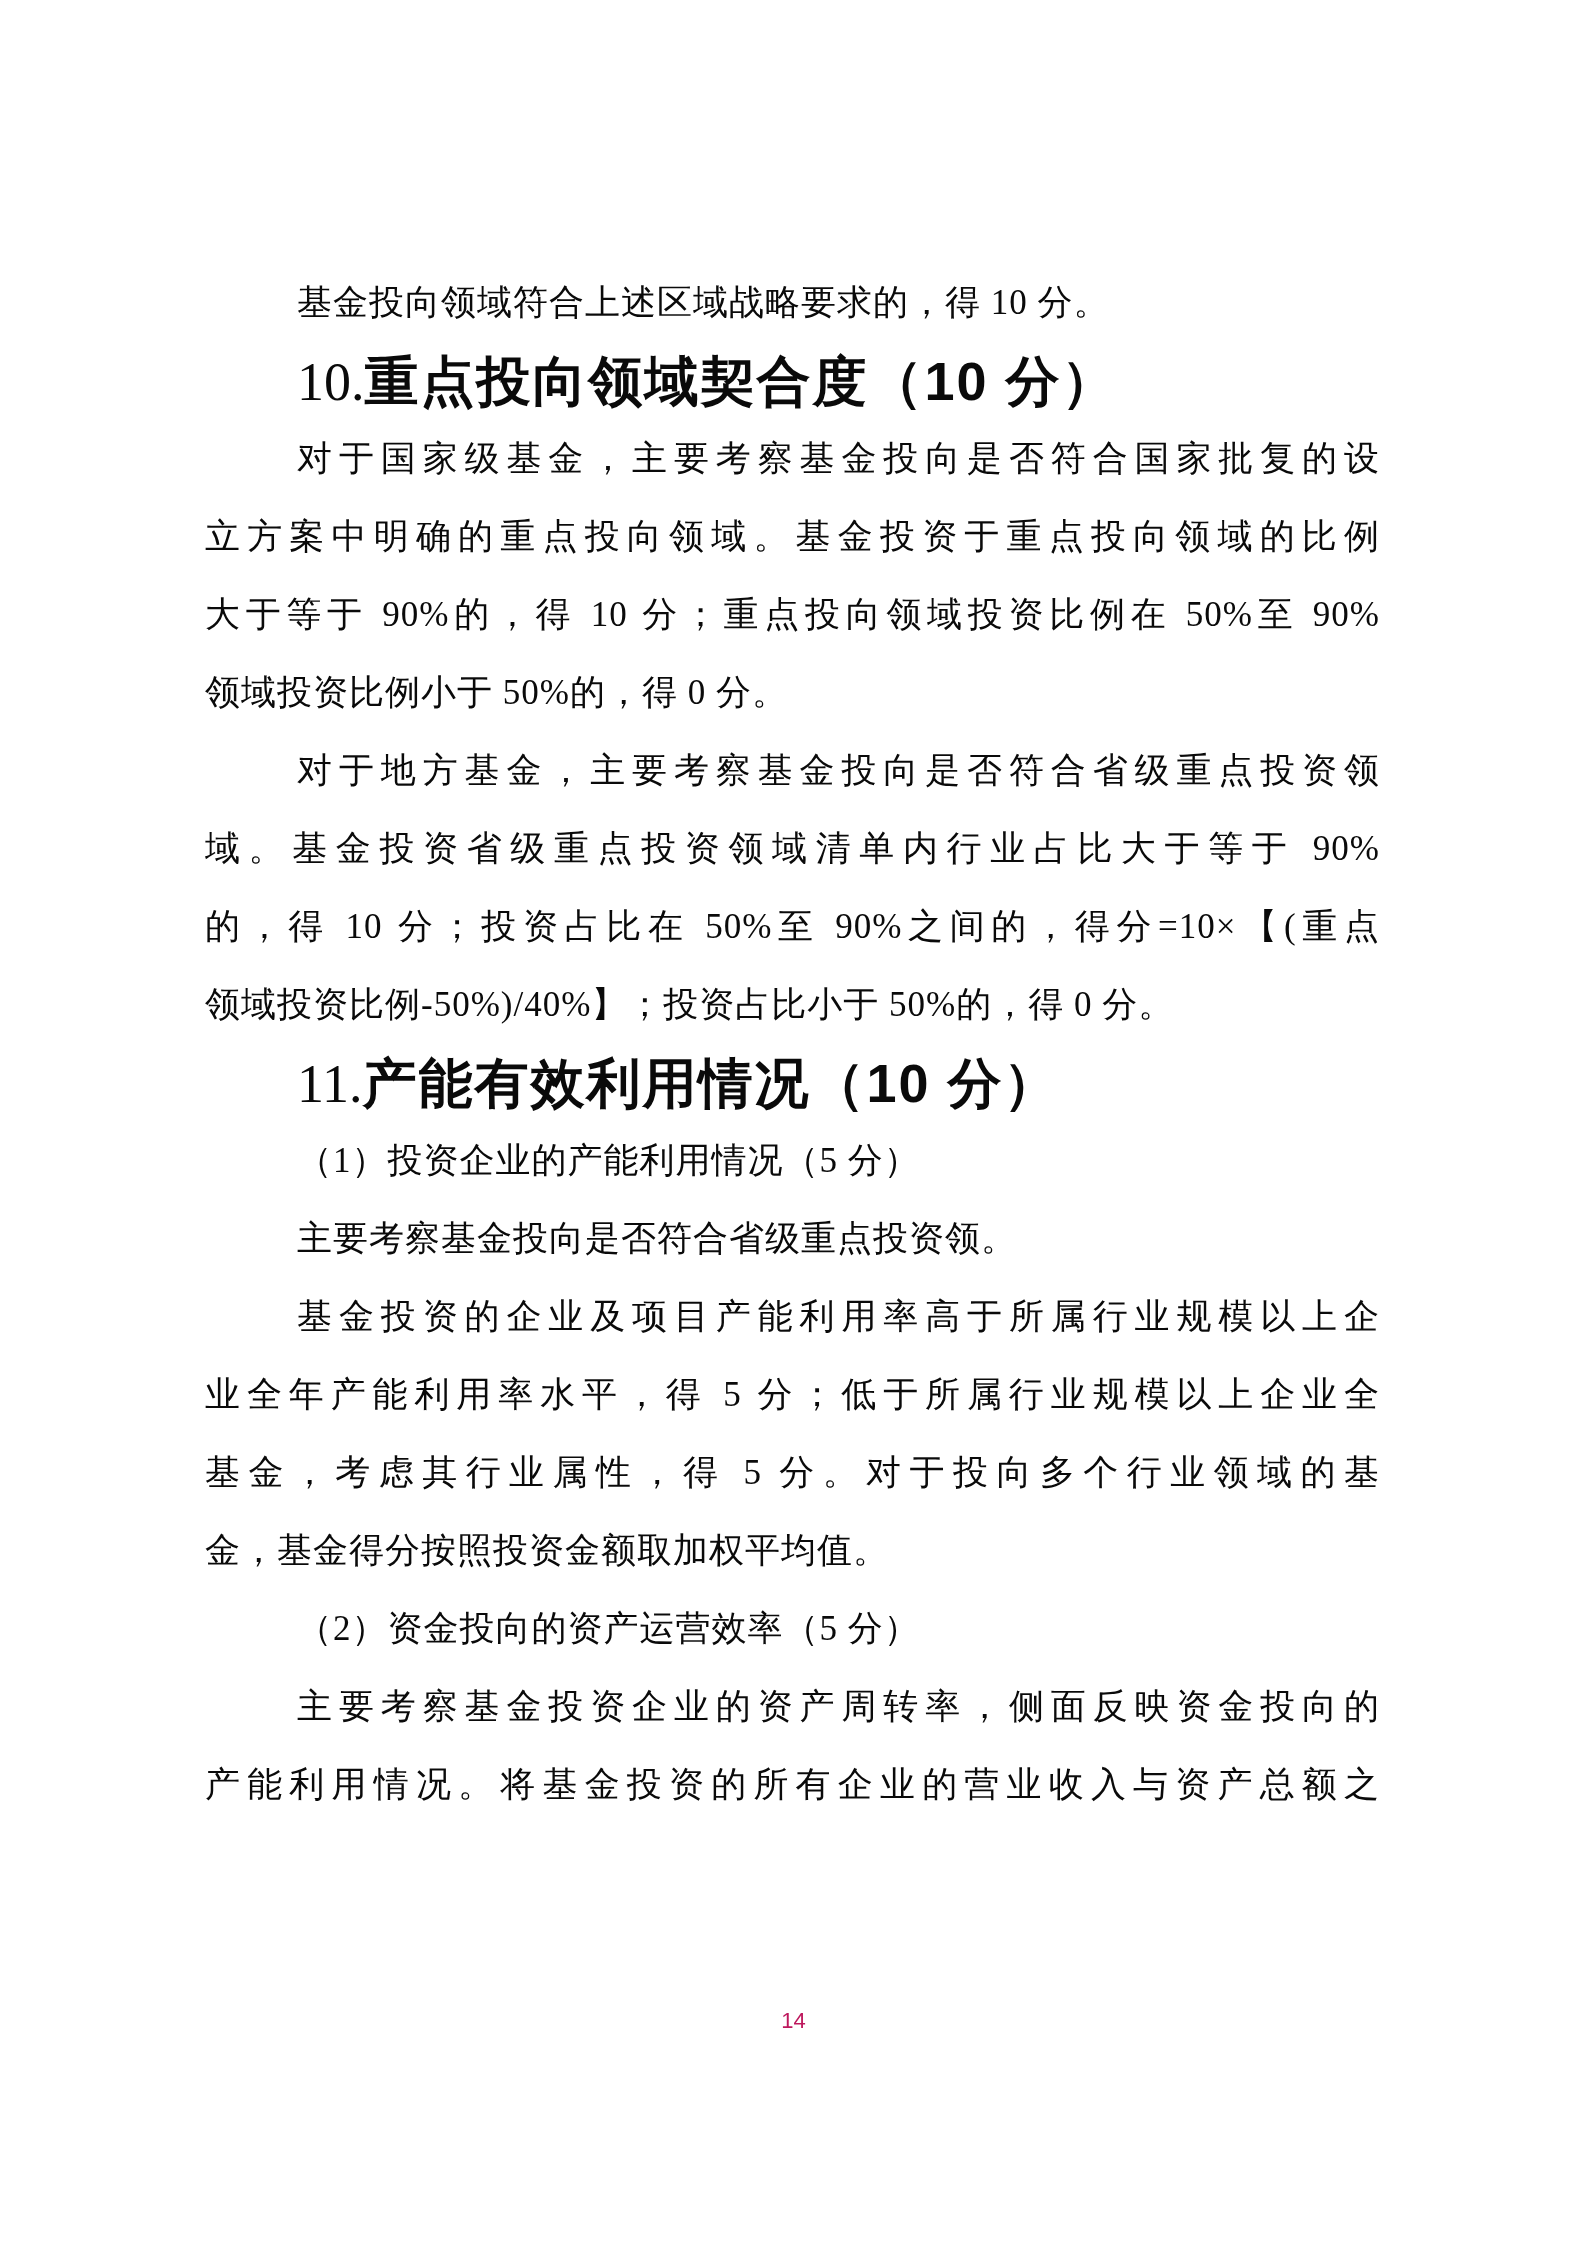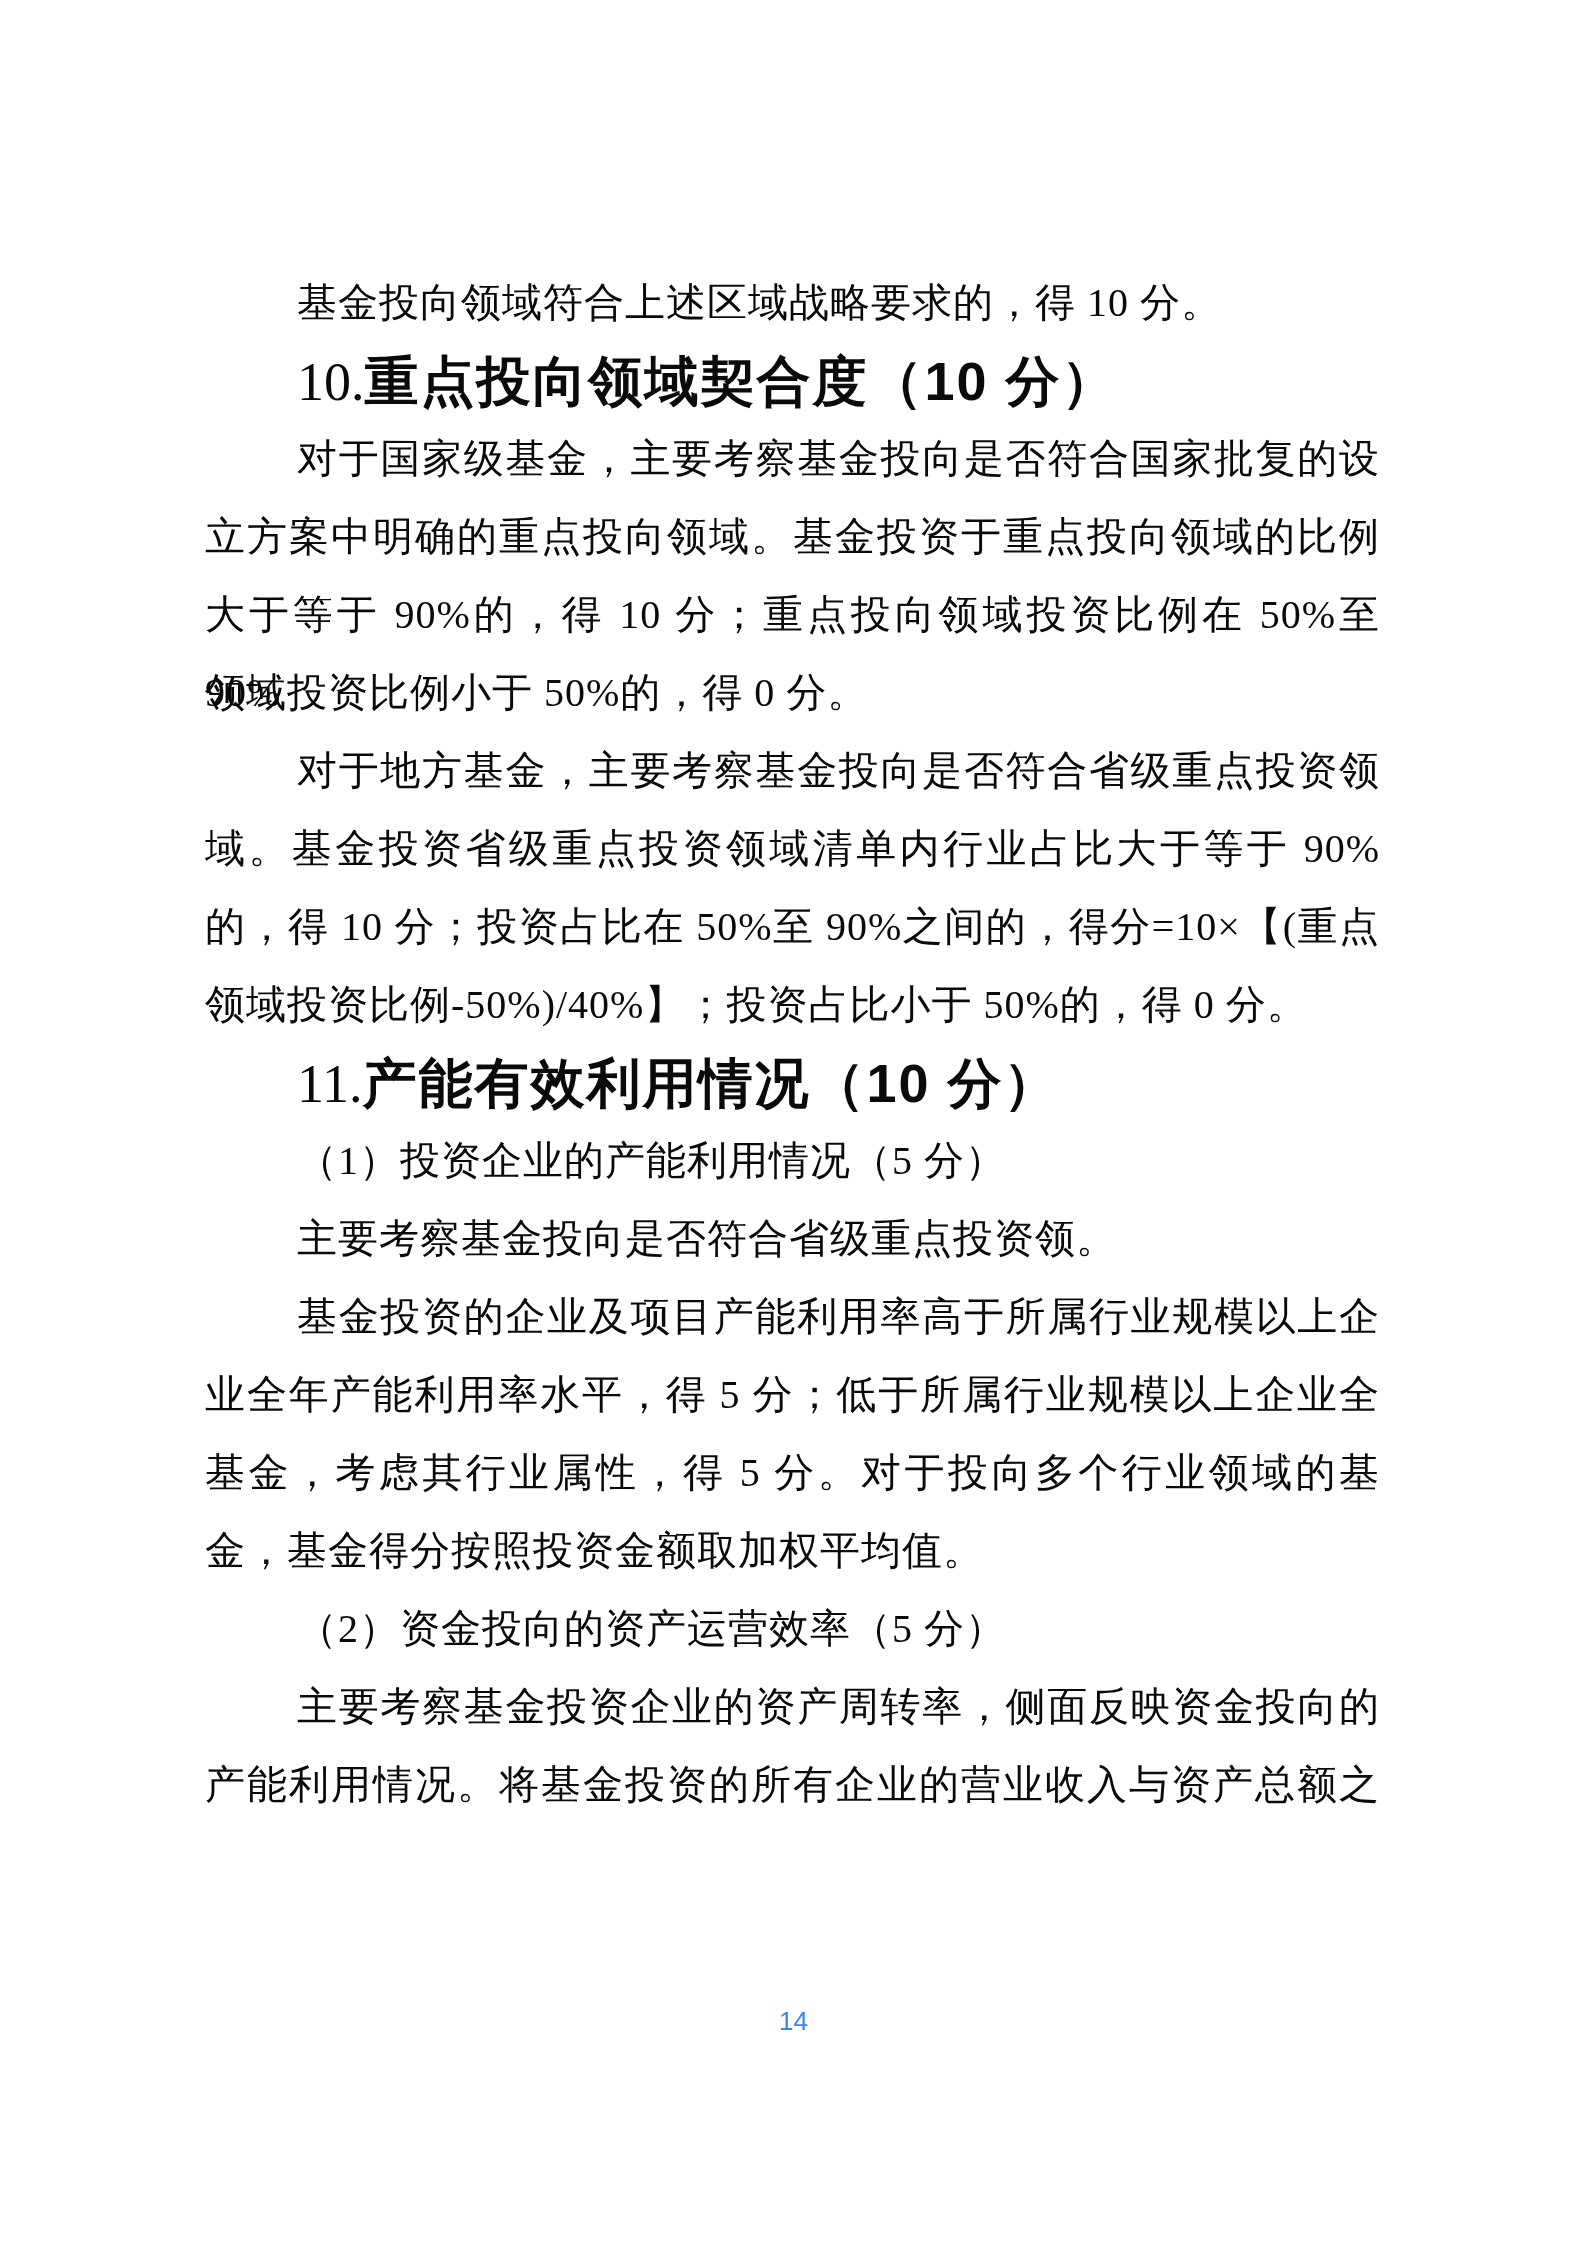--- a/index.html
+++ b/index.html
@@ -24,21 +24,21 @@
   }
   .content {
     position: absolute;
     left: 205px;
     top: 264px;
     width: 1175px;
   }
   .line {
     height: 78px;
     line-height: 78px;
-    font-size: 40px;
+    font-size: 35px;
     letter-spacing: 1px;
   }
   .line.indent {
     text-indent: 92px;
   }
   .line.justify {
     text-align: justify;
     text-align-last: justify;
   }
   .line.heading {
@@ -54,23 +54,23 @@
   }
   .footer {
     position: absolute;
     left: 0;
     top: 2002px;
     width: 100%;
     text-align: center;
   }
   .pagenum {
     font-family: "Liberation Sans", "DejaVu Sans", sans-serif;
-    font-size: 26px;
+    font-size: 22px;
     line-height: 38px;
-    color: #3b82f6;
+    color: #be185d;
   }
 </style>
 </head>
 <body>
 
 <div class="page">
   <div class="content" id="content">
       <div class="line body indent">基金投向领域符合上述区域战略要求的，得 10 分。</div>
       <div class="line heading indent"><span class="hnum">10.</span><span class="htext">重点投向领域契合度（10 分）</span></div>
       <div class="line body indent justify">对于国家级基金，主要考察基金投向是否符合国家批复的设</div>

